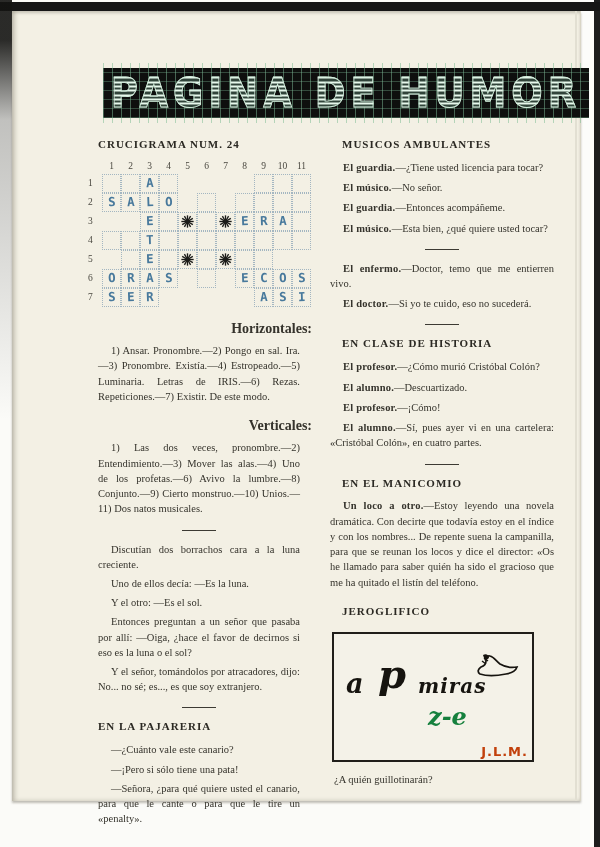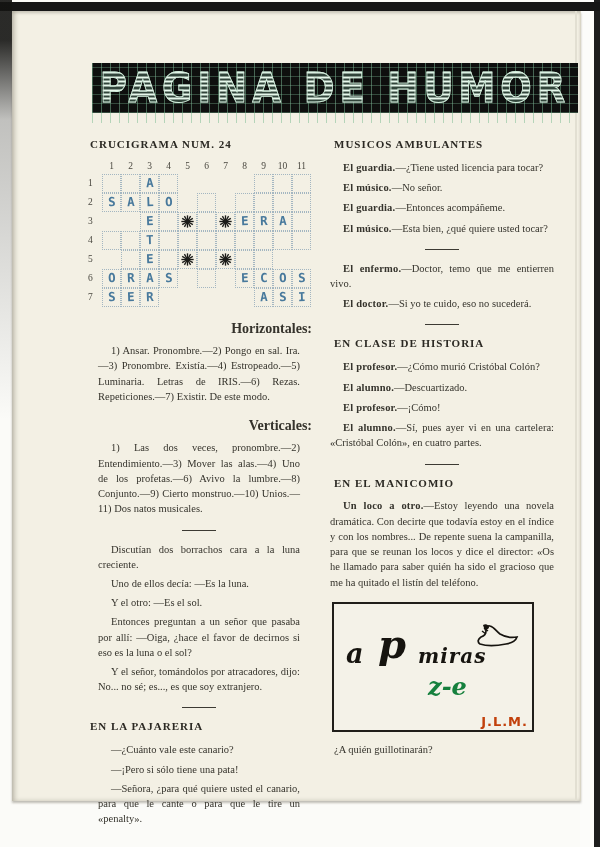--- a/index.html
+++ b/index.html
@@ -18,23 +18,23 @@
   .page{
     position:absolute;left:12px;top:11px;width:568px;height:790px;
     background:#f3f0e4;
     box-shadow:inset 3px 0 4px rgba(60,55,40,.25), inset 0 2px 3px rgba(60,55,40,.15), 0 2px 2px rgba(80,75,60,.35);
     border-right:1px solid #d9d5c6;
   }
   .page-edge-right{position:absolute;right:3px;top:0;width:2px;height:100%;background:#e2dfd2;}
 
   
   .banner-wrap{
-    position:absolute;left:80px;top:52px;width:486px;height:60px;
+    position:absolute;left:91px;top:52px;width:486px;height:60px;
     background:repeating-linear-gradient(90deg, rgba(130,190,150,.55) 0 1px, transparent 1px 9px);
-    display:flex;align-items:flex-start;
+    display:flex;align-items:center;
   }
   .banner{
     position:relative;width:100%;height:50px;background:#0e0f0e;
     display:flex;align-items:center;justify-content:center;overflow:hidden;
   }
   .banner-grid{
     position:absolute;inset:0;
     background:
       repeating-linear-gradient(90deg, rgba(125,185,150,.5) 0 1px, transparent 1px 9px),
       repeating-linear-gradient(0deg, rgba(125,185,150,.35) 0 1px, transparent 1px 9px);
@@ -53,21 +53,21 @@
       color:transparent;
       -webkit-text-stroke:0.8px #d3efdd;
     }
   }
 
   
   .col{position:absolute;top:126px;width:226px;font-size:10.5px;line-height:1.45;text-align:justify;}
   .col-left{left:74px;}
   .col-right{left:318px;width:224px;}
 
-  .h-sec{font-size:11px;font-weight:bold;letter-spacing:1px;margin:0 0 7px 4px;color:#2b2923;text-align:left;}
+  .h-sec{font-size:11px;font-weight:bold;letter-spacing:1px;margin:0 0 7px 12px;color:#2b2923;text-align:left;}
   .h-sub{font-size:14px;font-weight:bold;margin:12px 0 4px 0;text-align:right;}
   p.body-p{margin:4px 12px;text-indent:13px;}
   p.dlg{margin:5px 0;text-indent:13px;}
   p.dlg b{letter-spacing:.2px;}
   .sep{width:34px;border-top:1.6px solid #3c3a33;margin:13px auto 11px auto;}
 
   
   .cw{margin:4px 0 0 2px;}
   .cw-rowflex{display:flex;align-items:center;}
   .cw-corner{width:14px;height:14px;}
@@ -388,20 +388,21 @@
     <p class="dlg"><b>El profesor.</b><span>—¿Cómo murió Cristóbal Colón?</span></p>
     <p class="dlg"><b>El alumno.</b><span>—Descuartizado.</span></p>
     <p class="dlg"><b>El profesor.</b><span>—¡Cómo!</span></p>
     <p class="dlg"><b>El alumno.</b><span>—Sí, pues ayer vi en una cartelera: «Cristóbal Colón», en cuatro partes.</span></p>
 
     <div class="sep"></div>
 
     <h3 class="h-sec">EN EL MANICOMIO</h3>
     <p class="dlg"><b>Un loco a otro.</b><span>—Estoy leyendo una novela dramática. Con decirte que todavía estoy en el índice y con los nombres... De repente suena la campanilla, para que se reunan los locos y dice el director: «Os he llamado para saber quién ha sido el gracioso que me ha quitado el listín del teléfono.</span></p>
 
+    <h3 class="h-sec" style="margin-top:14px;">JEROGLIFICO</h3>
 
     <div class="jero-box">
       <span class="rebus-a">a</span>
       <span class="rebus-p">p</span>
       <span class="rebus-miras">miras</span>
       <span class="rebus-ze">z-e</span>
       <span class="shoe">
         <svg width="46" height="28" viewBox="0 0 46 28">
           <path d="M7 15 C4 17 3 20 6 22 C12 24 22 24 32 22 C38 21 42 18 43 15 C37 16 31 15 26 12 C22 9 20 5 16 4 C13 3 12 6 12 9 C12 12 10 14 7 15 Z" fill="none" stroke="#16140f" stroke-width="1.7"></path>
           <path d="M9 3 C12 1 15 3 15 6 L11 9 Z" fill="#16140f"></path>

